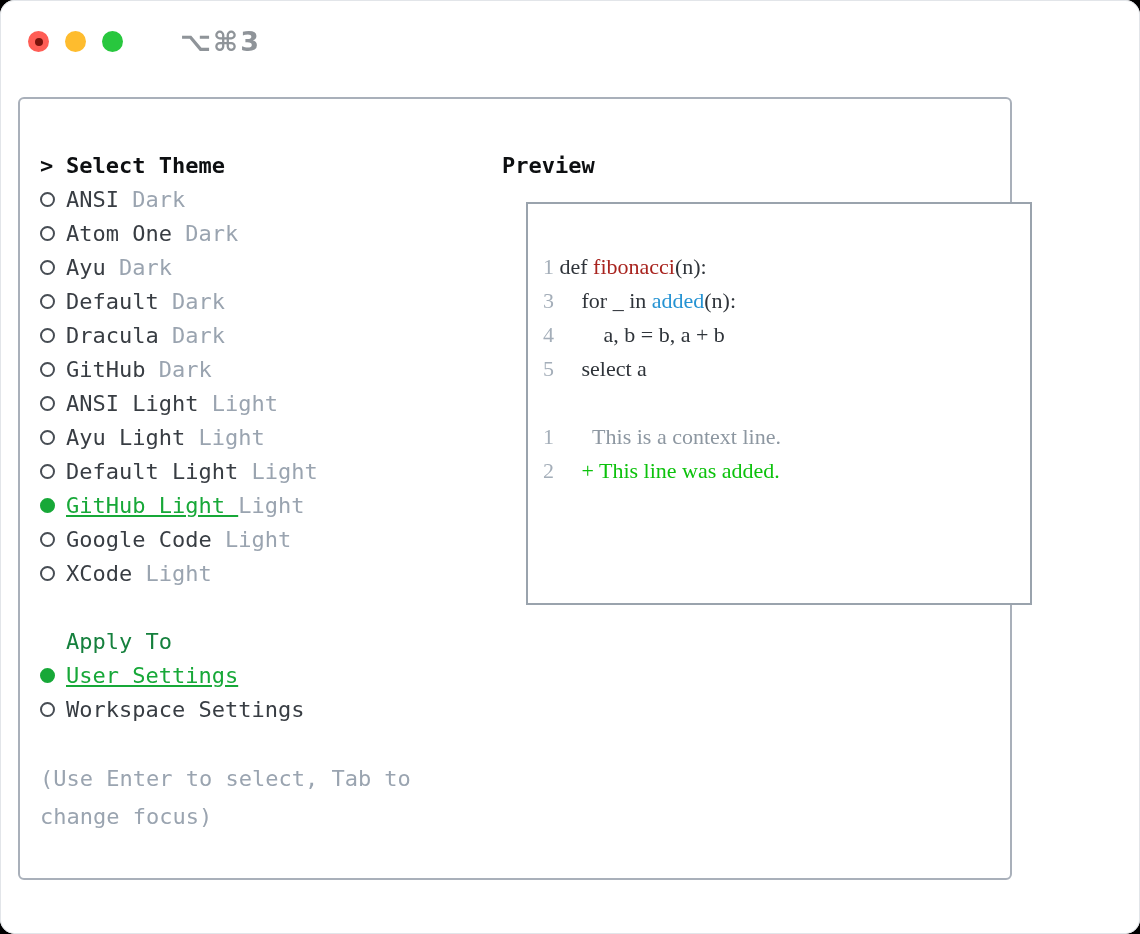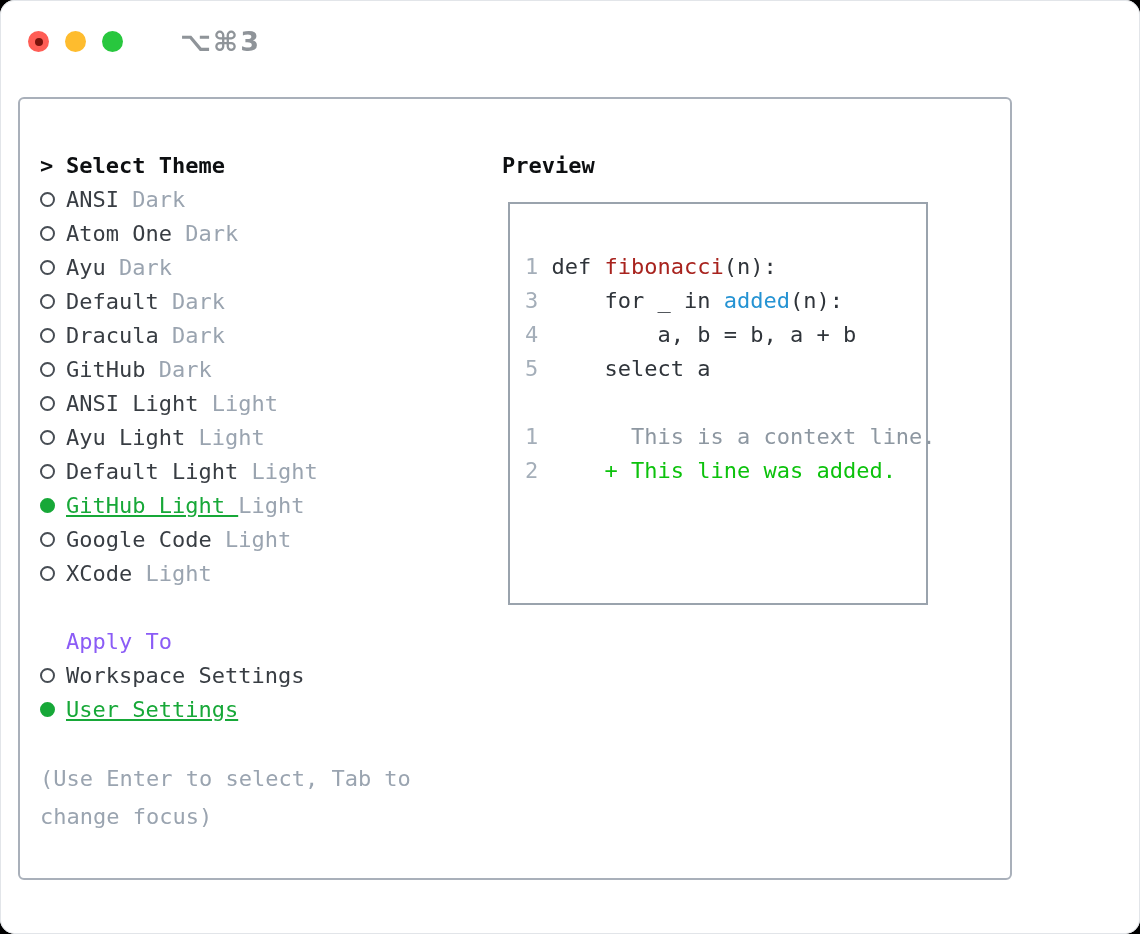--- a/index.html
+++ b/index.html
@@ -35,30 +35,30 @@
   .marker{width:26px;display:flex;align-items:center;}
   .chevron{font-weight:700;color:var(--heading);font-size:22px;}
   .header-label{font-weight:700;color:var(--heading);}
   .circle{
     width:15px;height:15px;box-sizing:border-box;border:2px solid #474d54;border-radius:50%;
   }
   .circle.sel{background:var(--selected_green);border-color:var(--selected_green);}
   .t-name{color:var(--fg);}
   .t-name.green{color:var(--selected_green);text-decoration:underline;}
   .t-variant{color:var(--muted);}
-  .apply-label{color:#8b5cf6;}
+  .apply-label{color:#15803d;}
   .spacer{height:34px;}
   .hint{
     width:432px;font-size:22px;line-height:38px;color:var(--muted);
     white-space:normal;word-spacing:normal;
   }
   .preview-label{position:absolute;left:482px;top:49px;font-weight:700;color:var(--heading);}
   .preview-box{
-    position:absolute;left:488px;top:103px;width:420px;height:403px;
-    border:2px solid var(--preview_border);background:#fff;box-sizing:border-box;
+    position:absolute;left:506px;top:103px;width:506px;height:403px;
+    border:2px solid var(--preview_border);background:#fff;box-sizing:border-box;font-family:Liberation Serif, serif;
   }
   .code{position:absolute;left:15px;top:46px;}
   .code-line{height:34px;line-height:34px;font-size:22px;white-space:pre;}
   .tok-ln{color:var(--line_number);}
   .tok-fg{color:var(--fg_code);}
   .tok-func{color:var(--func_red);}
   .tok-builtin{color:var(--builtin_blue);}
   .tok-num{color:var(--number_teal);}
   .tok-context{color:var(--context_gray);}
   .tok-deleted{color:var(--deleted_red);}
@@ -102,22 +102,22 @@
         </div>
 
       <div class="row spacer"></div>
 
       <div class="row">
         <span class="marker"></span>
         <span class="apply-label">Apply To</span>
       </div>
 
       <div id="apply-list">
+          <div class="row"><span class="marker"><span class="circle sel"></span></span><span class="t-name green">User Settings</span></div>
           <div class="row"><span class="marker"><span class="circle"></span></span><span class="t-name">Workspace Settings</span></div>
-          <div class="row"><span class="marker"><span class="circle sel"></span></span><span class="t-name green">User Settings</span></div>
         </div>
 
       <div class="row spacer"></div>
 
       <div class="hint">(Use Enter to select, Tab to change focus)</div>
     </div>
 
     <div class="row preview-label">Preview</div>
 
     <div class="preview-box">

